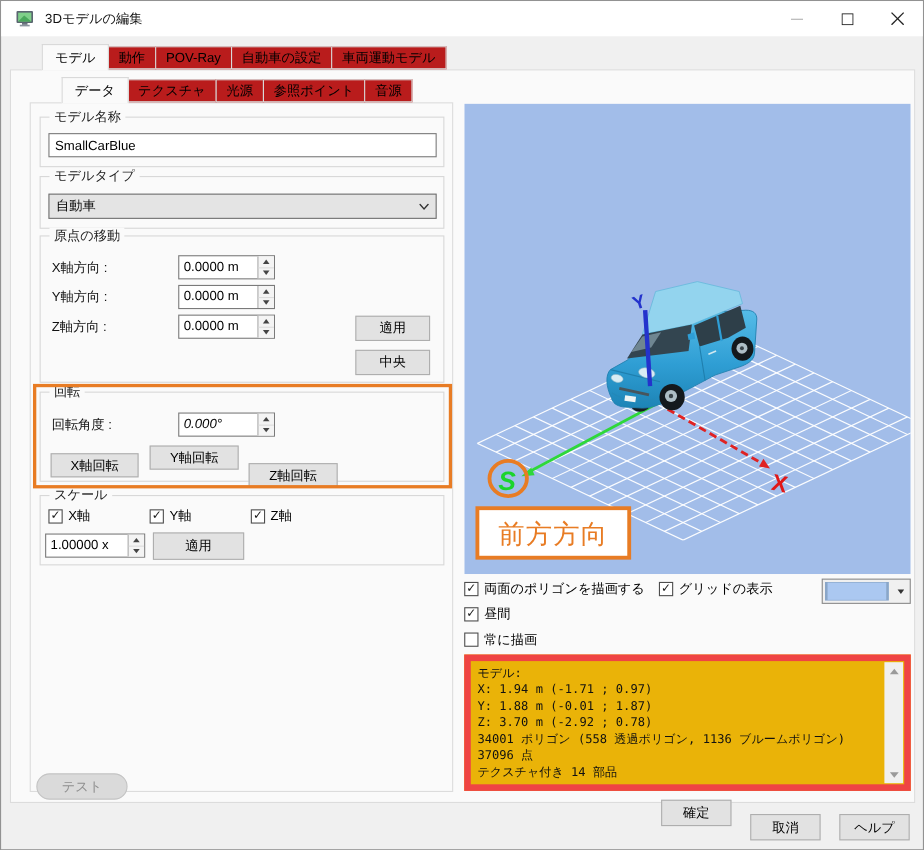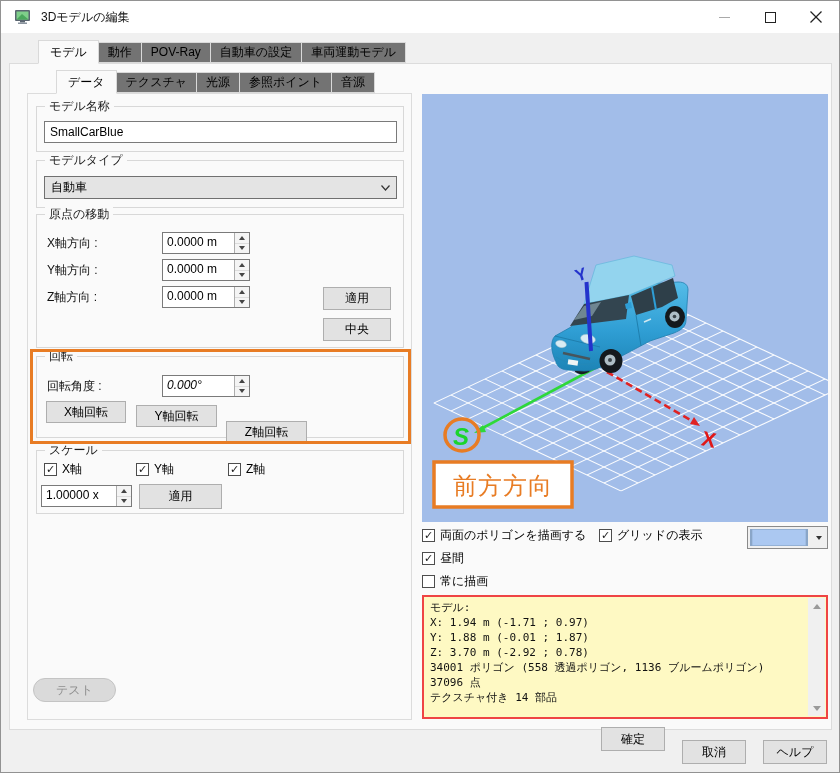--- a/index.html
+++ b/index.html
@@ -12,21 +12,21 @@
   
   .titlebar { position:absolute; left:0; top:0; right:0; height:32px; background:#ffffff;
               display:flex; align-items:center; }
   .titlebar .app-icon { margin-left:13px; width:18px; height:16px; }
   .titlebar .title { margin-left:9px; font-size:12px; color:#111; }
   .win-controls { position:absolute; right:0; top:0; height:32px; display:flex; }
   .win-btn { width:46px; height:32px; display:flex; align-items:center; justify-content:center; }
 
   
   .tabstrip { position:absolute; display:flex; align-items:flex-end;padding-left:29px; }
-  .tab { height:21px; line-height:19px; padding:0 9px; background:#737373;
+  .tab { height:21px; line-height:19px; padding:0 9px; background:#b91c1c;
          border:1px solid #d9d9d9; margin-left:-1px; position:relative; z-index:1; }
   .tab:first-child { margin-left:0; }
   .tab.active { height:24px; line-height:22px; background:#fafafa; border-color:#d9d9d9;
                 border-bottom:1px solid #fafafa; z-index:3; margin-bottom:-1px; padding:0 11px; }
 
   .main-page { position:absolute; left:8px; top:62px; width:823px; height:667px;
                background:#fafafa; border:1px solid #dcdcdc; }
   .sub-page  { position:absolute; left:17px; top:29px; width:385px; height:627px;
                background:#fafafa; border:1px solid #dcdcdc; }
 
@@ -71,21 +71,21 @@
               overflow:hidden; }
   .viewport svg { display:block; }
 
   
   .color-drop { position:absolute; border:1px solid #8a8a8a; background:#f0f0f0; display:flex; }
   .color-drop .swatch-wrap { flex:1; padding:2px; }
   .color-drop .swatch-wrap svg { width:100%; height:100%; display:block; }
   .color-drop .dbtn { width:17px; display:flex; align-items:center; justify-content:center; }
 
   
-  .infobox { position:absolute; background:#fef9c3; border:2px solid #ef4444; }
+  .infobox { position:absolute; background:#eab308; border:6px solid #ef4444; }
   .infobox .content { position:absolute; left:6px; top:3px; right:22px; bottom:3px;
                       font-family:"DejaVu Sans Mono","Liberation Mono",monospace;
                       font-size:11px; line-height:15px; color:#111; overflow:hidden; }
   .vscroll { position:absolute; right:1px; top:1px; bottom:1px; width:17px; background:#f0f0f0;
              display:flex; flex-direction:column; justify-content:space-between; }
   .vscroll .sa { height:16px; display:flex; align-items:center; justify-content:center; }
   .chev-up   { width:0; height:0; border-left:4px solid transparent; border-right:4px solid transparent; border-bottom:5px solid #9a9a9a; }
   .chev-down { width:0; height:0; border-left:4px solid transparent; border-right:4px solid transparent; border-top:5px solid #9a9a9a; }
 </style>
 </head>
@@ -212,21 +212,21 @@
           <span class="val">0.000°</span>
           <span class="spin">
               <span class="sb">
                 <i class="tri-up"></i>
               </span>
               <span class="sb">
                 <i class="tri-down"></i>
               </span>
             </span>
         </div>
-        <div class="btn" style="left:9px;  top:44px; width:80px; height:22px;">X軸回転</div>
+        <div class="btn" style="left:9px;  top:55px; width:80px; height:22px;">X軸回転</div>
         <div class="btn" style="left:99px; top:48px; width:81px; height:22px;">Y軸回転</div>
         <div class="btn" style="left:189px;top:48px; width:81px; height:22px;margin-top:16px;">Z軸回転</div>
       </div>
 
       <div class="group" style="left:8px; top:356px; width:368px; height:64px;">
         <span class="legend">スケール</span>
         <div class="check" style="left:7px; top:11px;">
           <span class="box">✓</span>
           <span class="lbl">X軸</span>
         </div>
@@ -245,21 +245,21 @@
                 <i class="tri-up"></i>
               </span>
               <span class="sb">
                 <i class="tri-down"></i>
               </span>
             </span>
         </div>
         <div class="btn" style="left:102px; top:33px; width:83px; height:25px;">適用</div>
       </div>
 
-      <div class="btn disabled" style="left:5px; top:584px; width:83px; height:24px;border-radius:12px;">テスト</div>
+      <div class="btn disabled" style="left:5px; top:609px; width:83px; height:24px;border-radius:12px;">テスト</div>
     </div>
 
     <div class="viewport">
       <svg width="406" height="428" viewBox="0 0 406 428">
         <defs>
           <linearGradient id="carGrad" x1="0" y1="0" x2="0" y2="1">
             <stop offset="0" stop-color="#55bce8"></stop>
             <stop offset="0.55" stop-color="#2f9ed4"></stop>
             <stop offset="1" stop-color="#1d84b6"></stop>
           </linearGradient>

